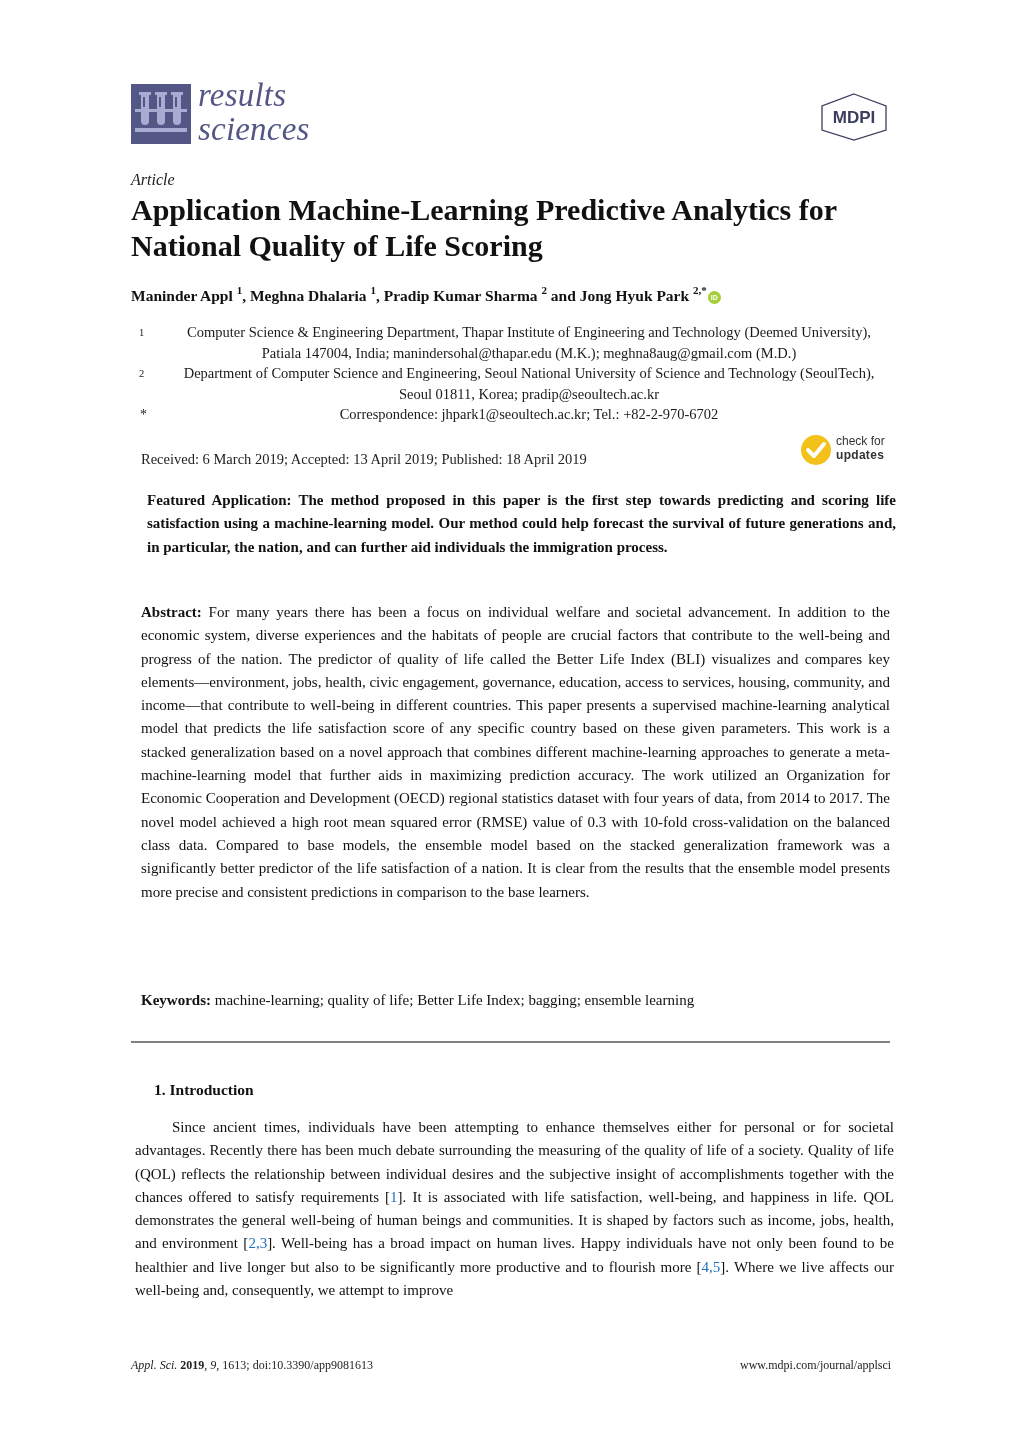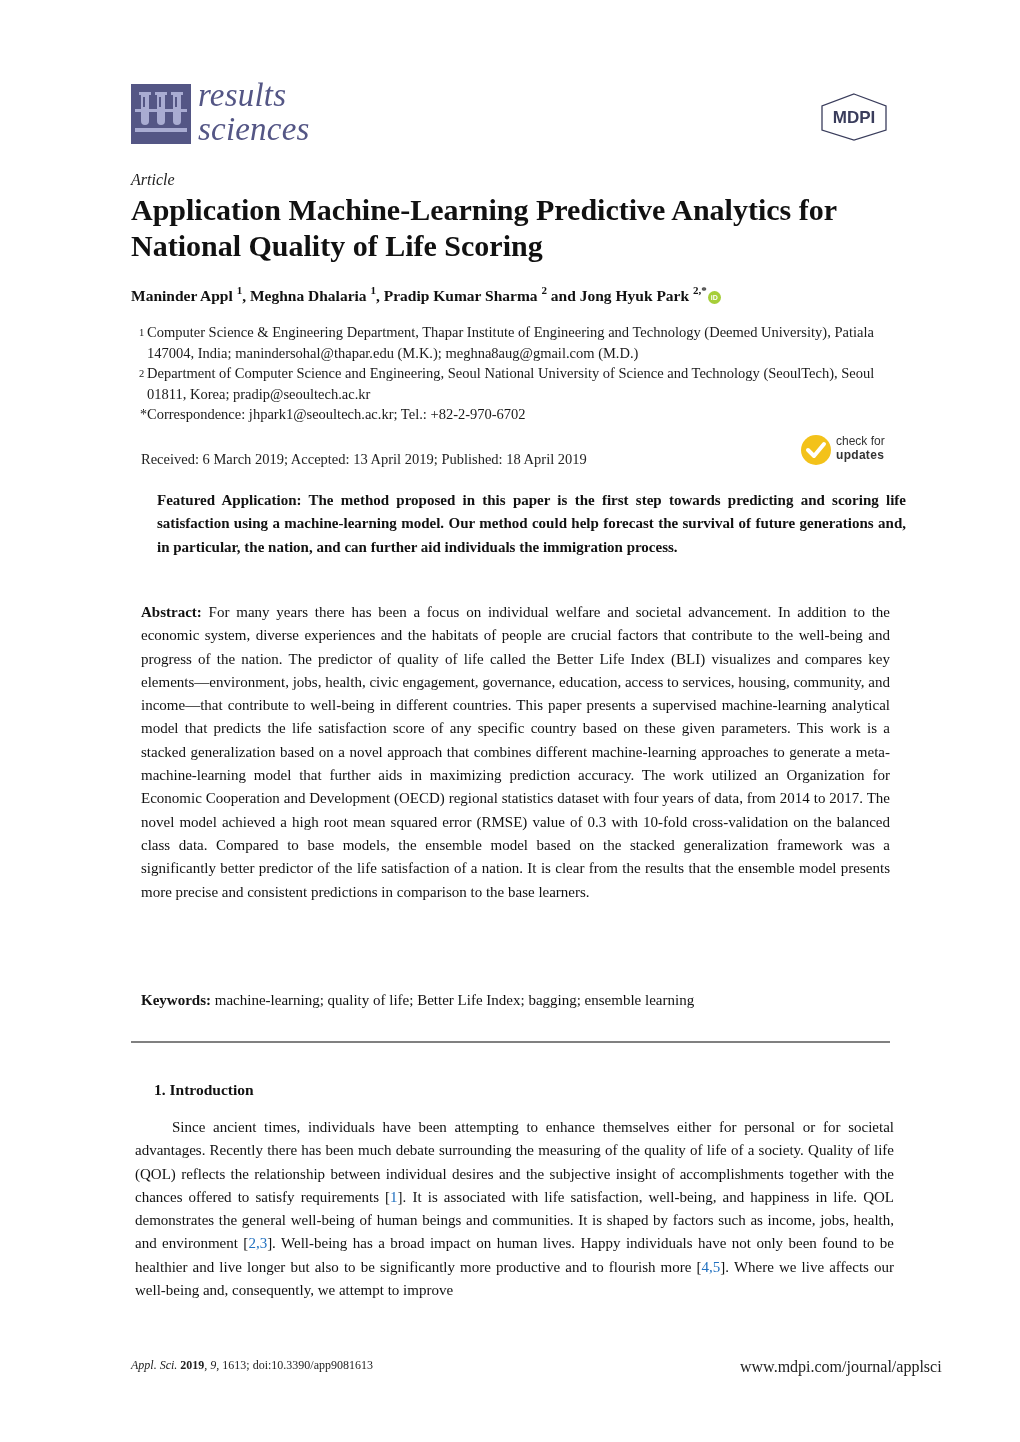--- a/index.html
+++ b/index.html
@@ -17,40 +17,40 @@
   .paper-title { left: 131px; top: 192px; width: 760px; font-weight: bold; font-size: 30px; line-height: 36px; color: #111; }
 
   .authors { left: 131px; top: 287px; font-weight: bold; font-size: 15.5px; color: #111; white-space: nowrap; }
   .authors sup { font-size: 11px; position: relative; top: -2px; vertical-align: top; line-height: 1; }
   .orcid { display: inline-block; width: 13px; height: 13px; border-radius: 50%; background: #a6ce39;
            color: #fff; font-size: 7px; line-height: 13px; text-align: center; font-family: "Liberation Sans", sans-serif; vertical-align: 1px; margin-left: 1px; }
 
   .affil { left: 131px; width: 760px; font-size: 14.5px; line-height: 21px; color: #1a1a1a; }
   .affil .mark { position: absolute; left: 8px; top: 0; font-size: 10.5px; }
   .affil .mark.star { font-size: 14px; left: 9px; }
-  .affil .txt { margin-left: 16px; display: block; }
+  .affil .txt { margin-left: 36px; display: block; text-align: center; }
 
   .dates { left: 141px; top: 451px; font-size: 14.5px; color: #222; }
   .cfu { left: 801px; top: 434px; width: 92px; height: 34px; }
   .cfu-circle { position: absolute; left: 0; top: 1px; width: 30px; height: 30px; border-radius: 50%; background: #f3c21a; }
   .cfu-text1 { position: absolute; left: 35px; top: 1px; font-family: "Liberation Sans", sans-serif; font-size: 12px; color: #333; line-height: 13px; }
   .cfu-text2 { position: absolute; left: 35px; top: 15px; font-family: Liberation Sans, sans-serif; font-size: 12px; font-weight: bold; color: #333; line-height: 13px; letter-spacing: 0.3px; }
 
-  .featured { left: 157px; top: 489px; width: 749px; font-weight: bold; font-size: 15px; line-height: 23.3px; text-align: justify; color: #111; }
+  .featured { left: 147px; top: 489px; width: 749px; font-weight: bold; font-size: 15px; line-height: 23.3px; text-align: justify; color: #111; }
   .abstract { left: 141px; top: 601px; width: 749px; font-size: 15px; line-height: 23.3px; text-align: justify; color: #111; }
   .keywords { left: 141px; top: 992px; width: 749px; font-size: 15px; color: #111; }
   .lbl { font-weight: bold; }
   .rule { left: 131px; top: 1041px; width: 759px; height: 2px; background: #808080; }
 
   .section-head { left: 131px; top: 1081px; font-weight: bold; font-size: 15.5px; color: #111; margin-left: 23px; }
   .intro { left: 131px; top: 1112px; width: 759px; font-size: 15px; line-height: 23.3px; text-align: justify; color: #111; text-indent: 37px; }
   .cite { color: #1f6fbf; }
 
   .footer-left { left: 131px; top: 1358px; font-size: 12px; color: #222; }
-  .footer-right { left: 740px; top: 1358px; width: 150px; text-align: right; font-size: 16px; color: #222; }
+  .footer-right { left: 740px; top: 1358px; width: 150px; text-align: right; font-size: 12px; color: #222; }
   p { margin: 4px; }
 </style>
 </head>
 <body>
 
 <div class="abs journal-logo">
   <svg width="60" height="60" viewBox="0 0 60 60">
     <rect x="0" y="0" width="60" height="60" fill="#545685"></rect>
     <g fill="#a9acd2">
       <rect x="8" y="8" width="12" height="3"></rect>

